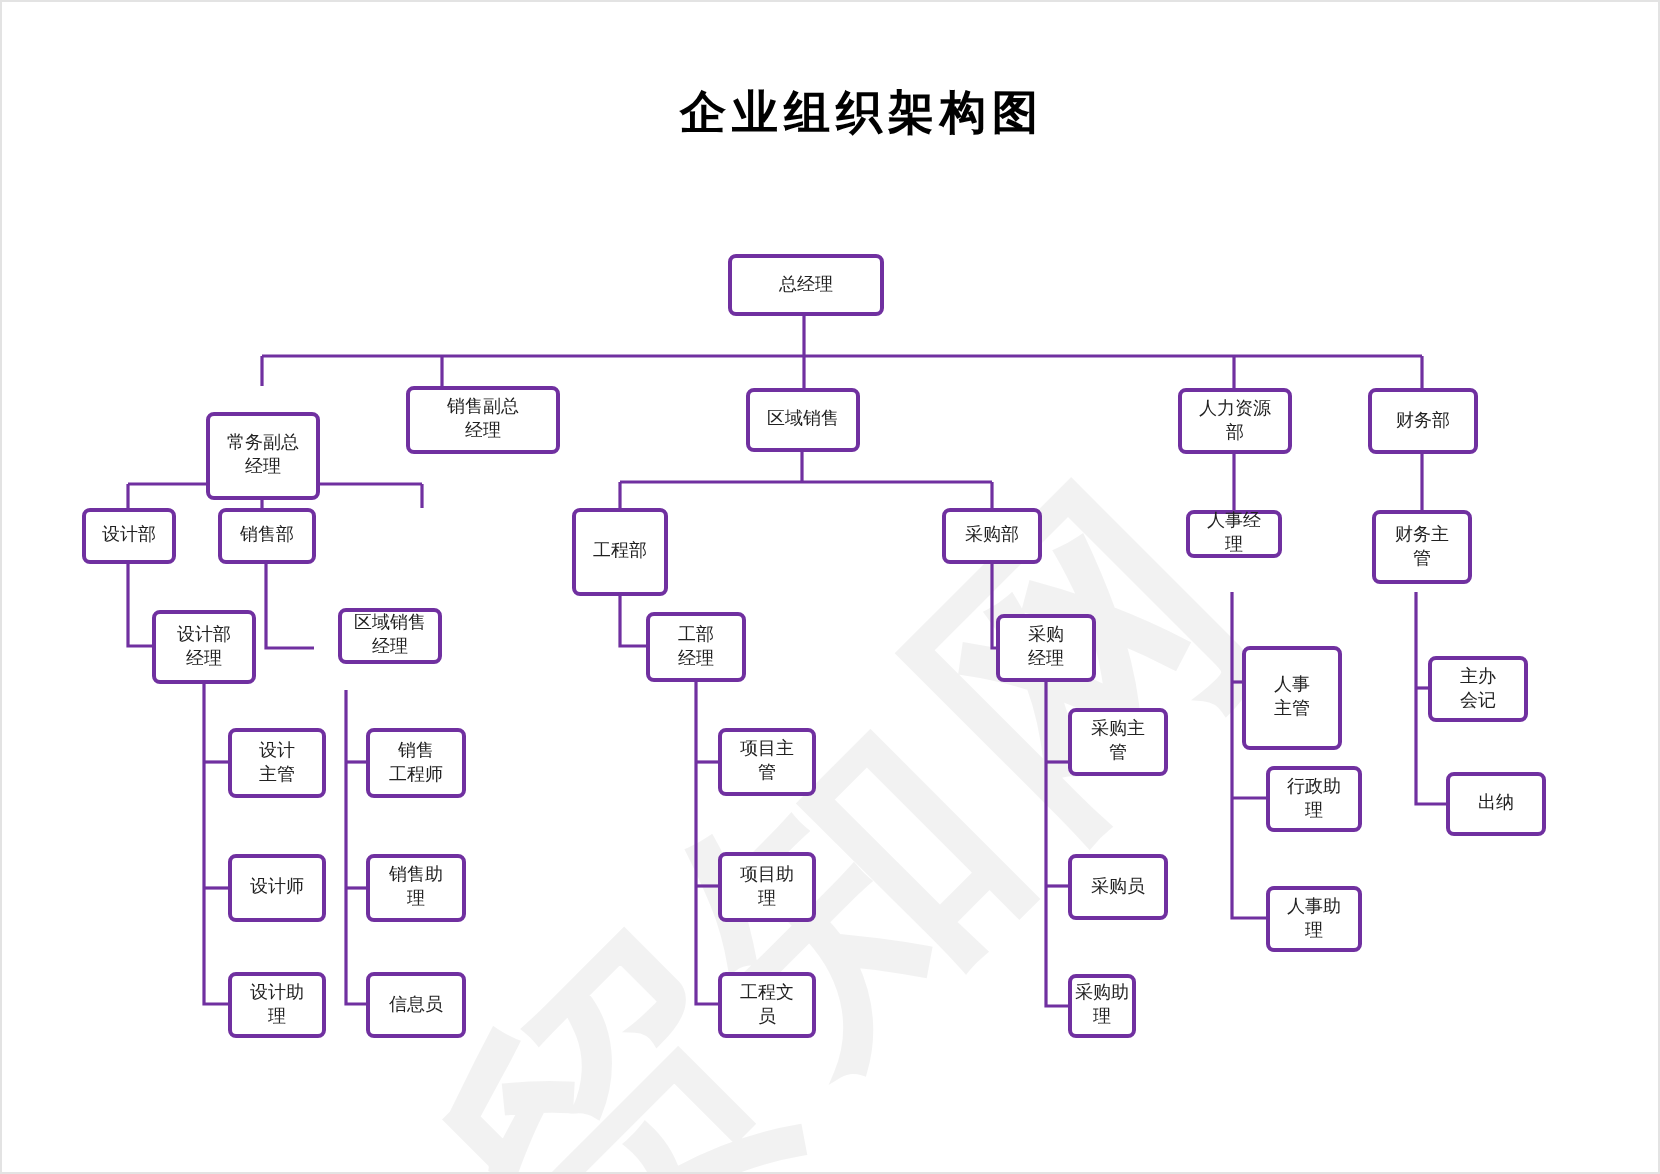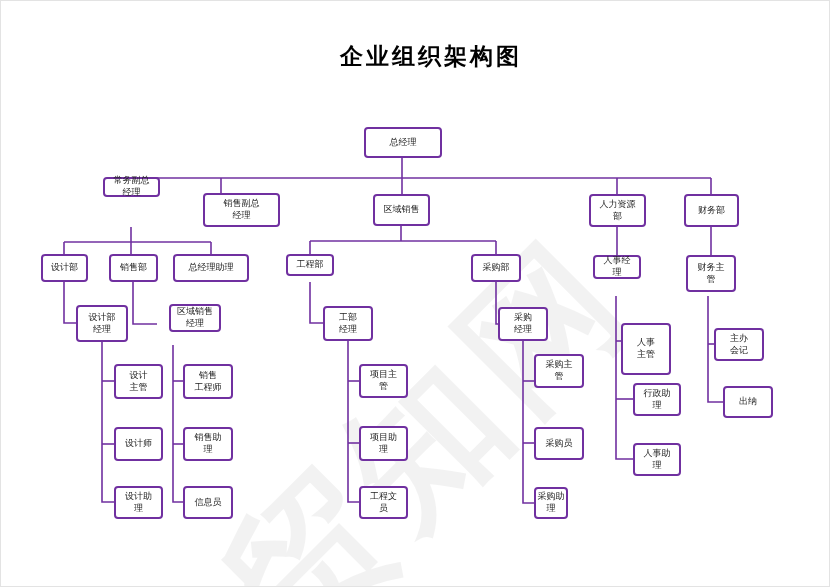--- a/index.html
+++ b/index.html
@@ -84,33 +84,32 @@
     <polyline points="615,295 615,458 632,458"></polyline>
     <line x1="615" y1="340" x2="620" y2="340"></line>
     <line x1="615" y1="398" x2="632" y2="398"></line>
 
     <polyline points="707,295 707,401 722,401"></polyline>
     <line x1="707" y1="343" x2="713" y2="343"></line>
   </svg>
 
   <div class="node" style="left:363px;top:126px;width:78px;height:31px">总经理</div>
 
-  <div class="node" style="left:102px;top:176px;width:57px;height:20px">常务副总
+  <div class="node" style="left:102px;top:205px;width:57px;height:44px">常务副总
 经理</div>
   <div class="node" style="left:202px;top:192px;width:77px;height:34px">销售副总
 经理</div>
   <div class="node" style="left:372px;top:193px;width:57px;height:32px">区域销售</div>
   <div class="node" style="left:588px;top:193px;width:57px;height:33px">人力资源
 部</div>
   <div class="node" style="left:683px;top:193px;width:55px;height:33px">财务部</div>
 
   <div class="node" style="left:40px;top:253px;width:47px;height:28px">设计部</div>
   <div class="node" style="left:108px;top:253px;width:49px;height:28px">销售部</div>
-  <div class="node" style="left:172px;top:253px;width:76px;height:28px">总经理助理</div>
-  <div class="node" style="left:285px;top:253px;width:48px;height:22px">工程部</div>
+  <div class="node" style="left:285px;top:253px;width:48px;height:44px">工程部</div>
   <div class="node" style="left:470px;top:253px;width:50px;height:28px">采购部</div>
   <div class="node" style="left:592px;top:254px;width:48px;height:24px">人事经
 理</div>
   <div class="node" style="left:685px;top:254px;width:50px;height:37px">财务主
 管</div>
 
   <div class="node" style="left:75px;top:304px;width:52px;height:37px">设计部
 经理</div>
   <div class="node" style="left:168px;top:303px;width:52px;height:28px">区域销售
 经理</div>

